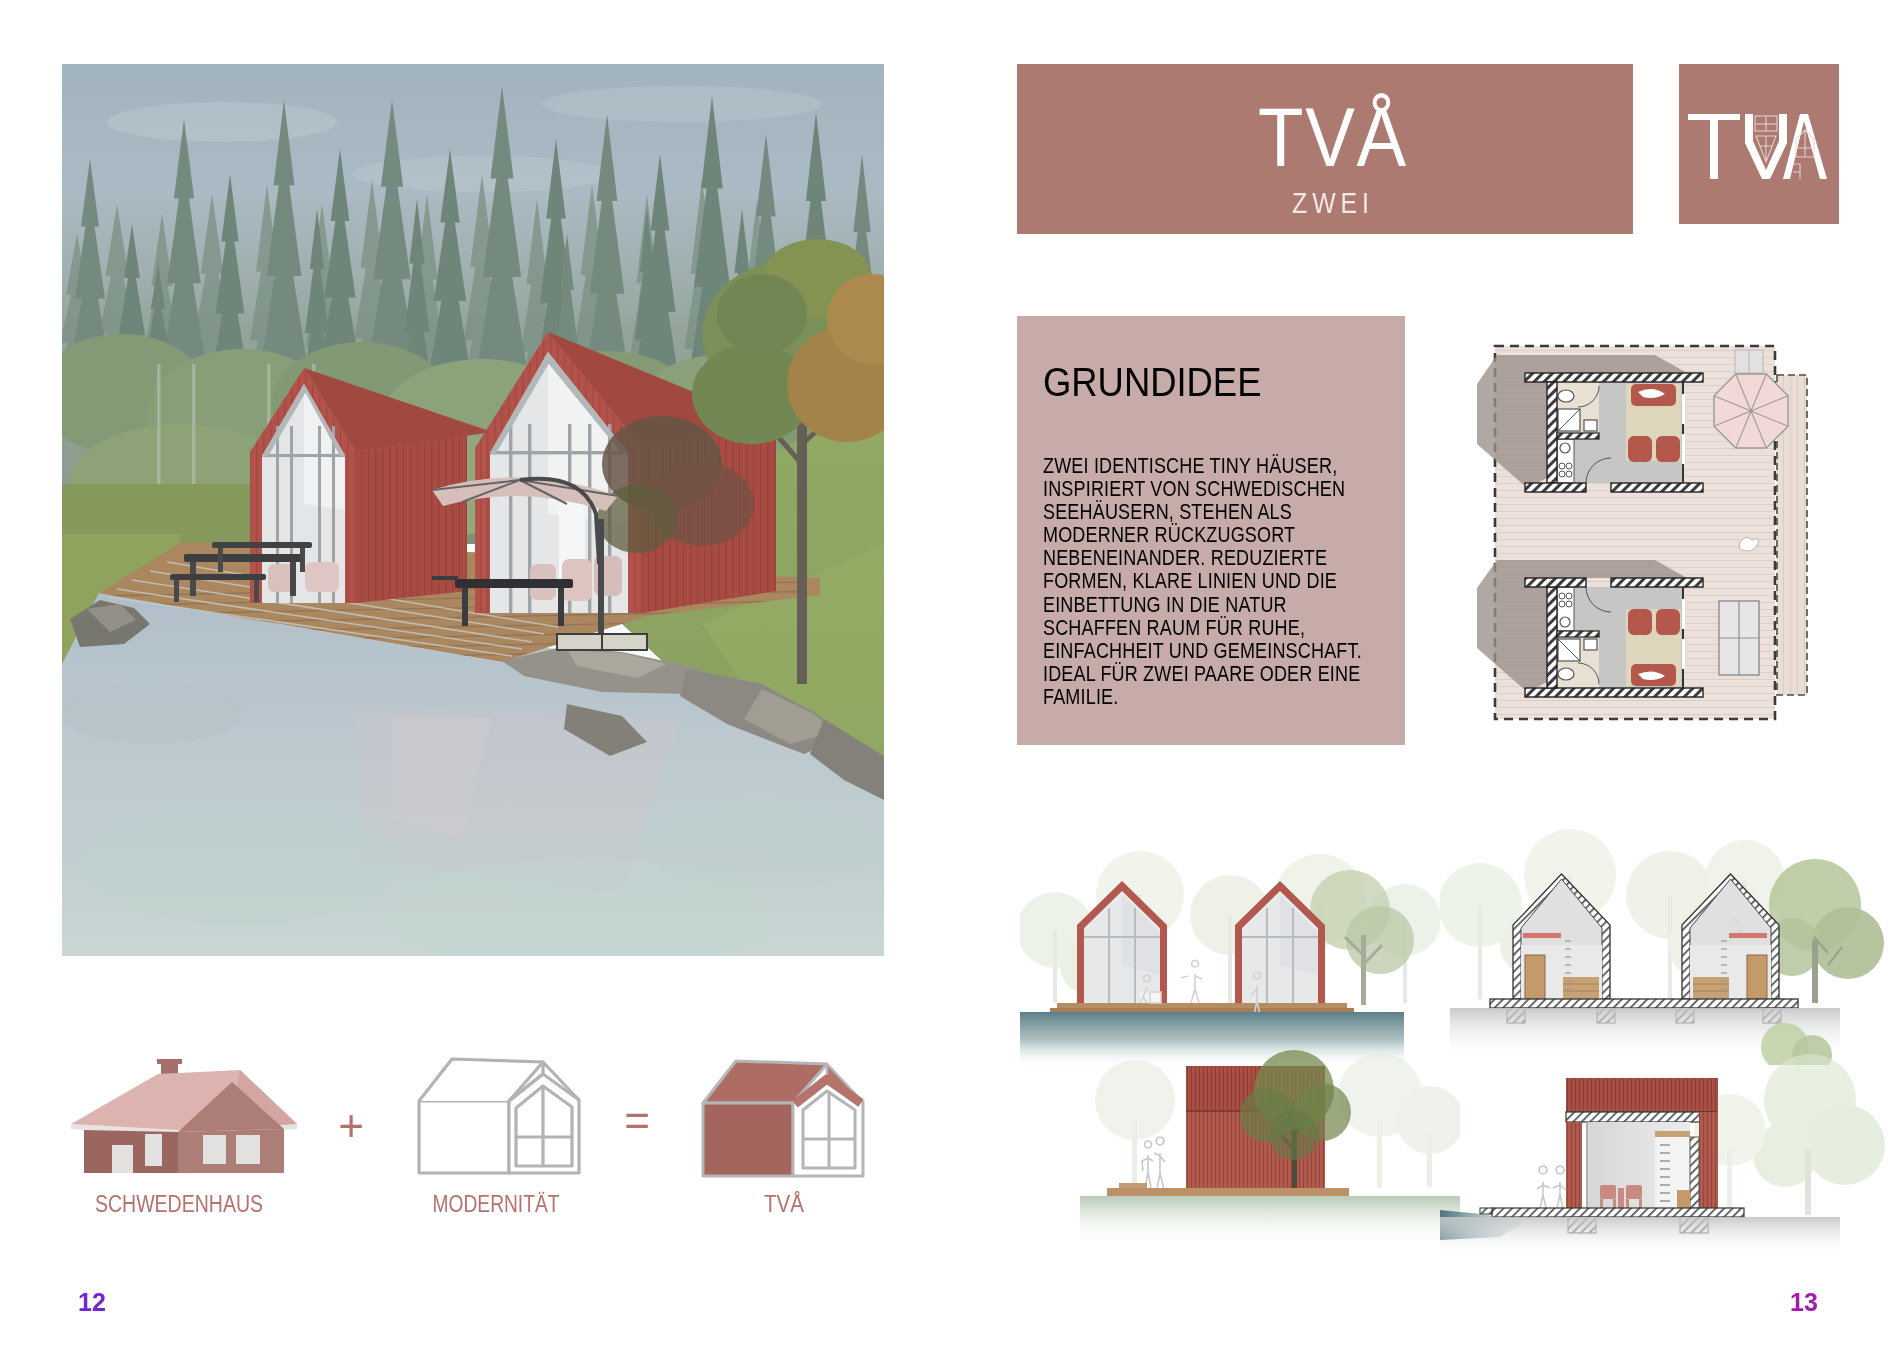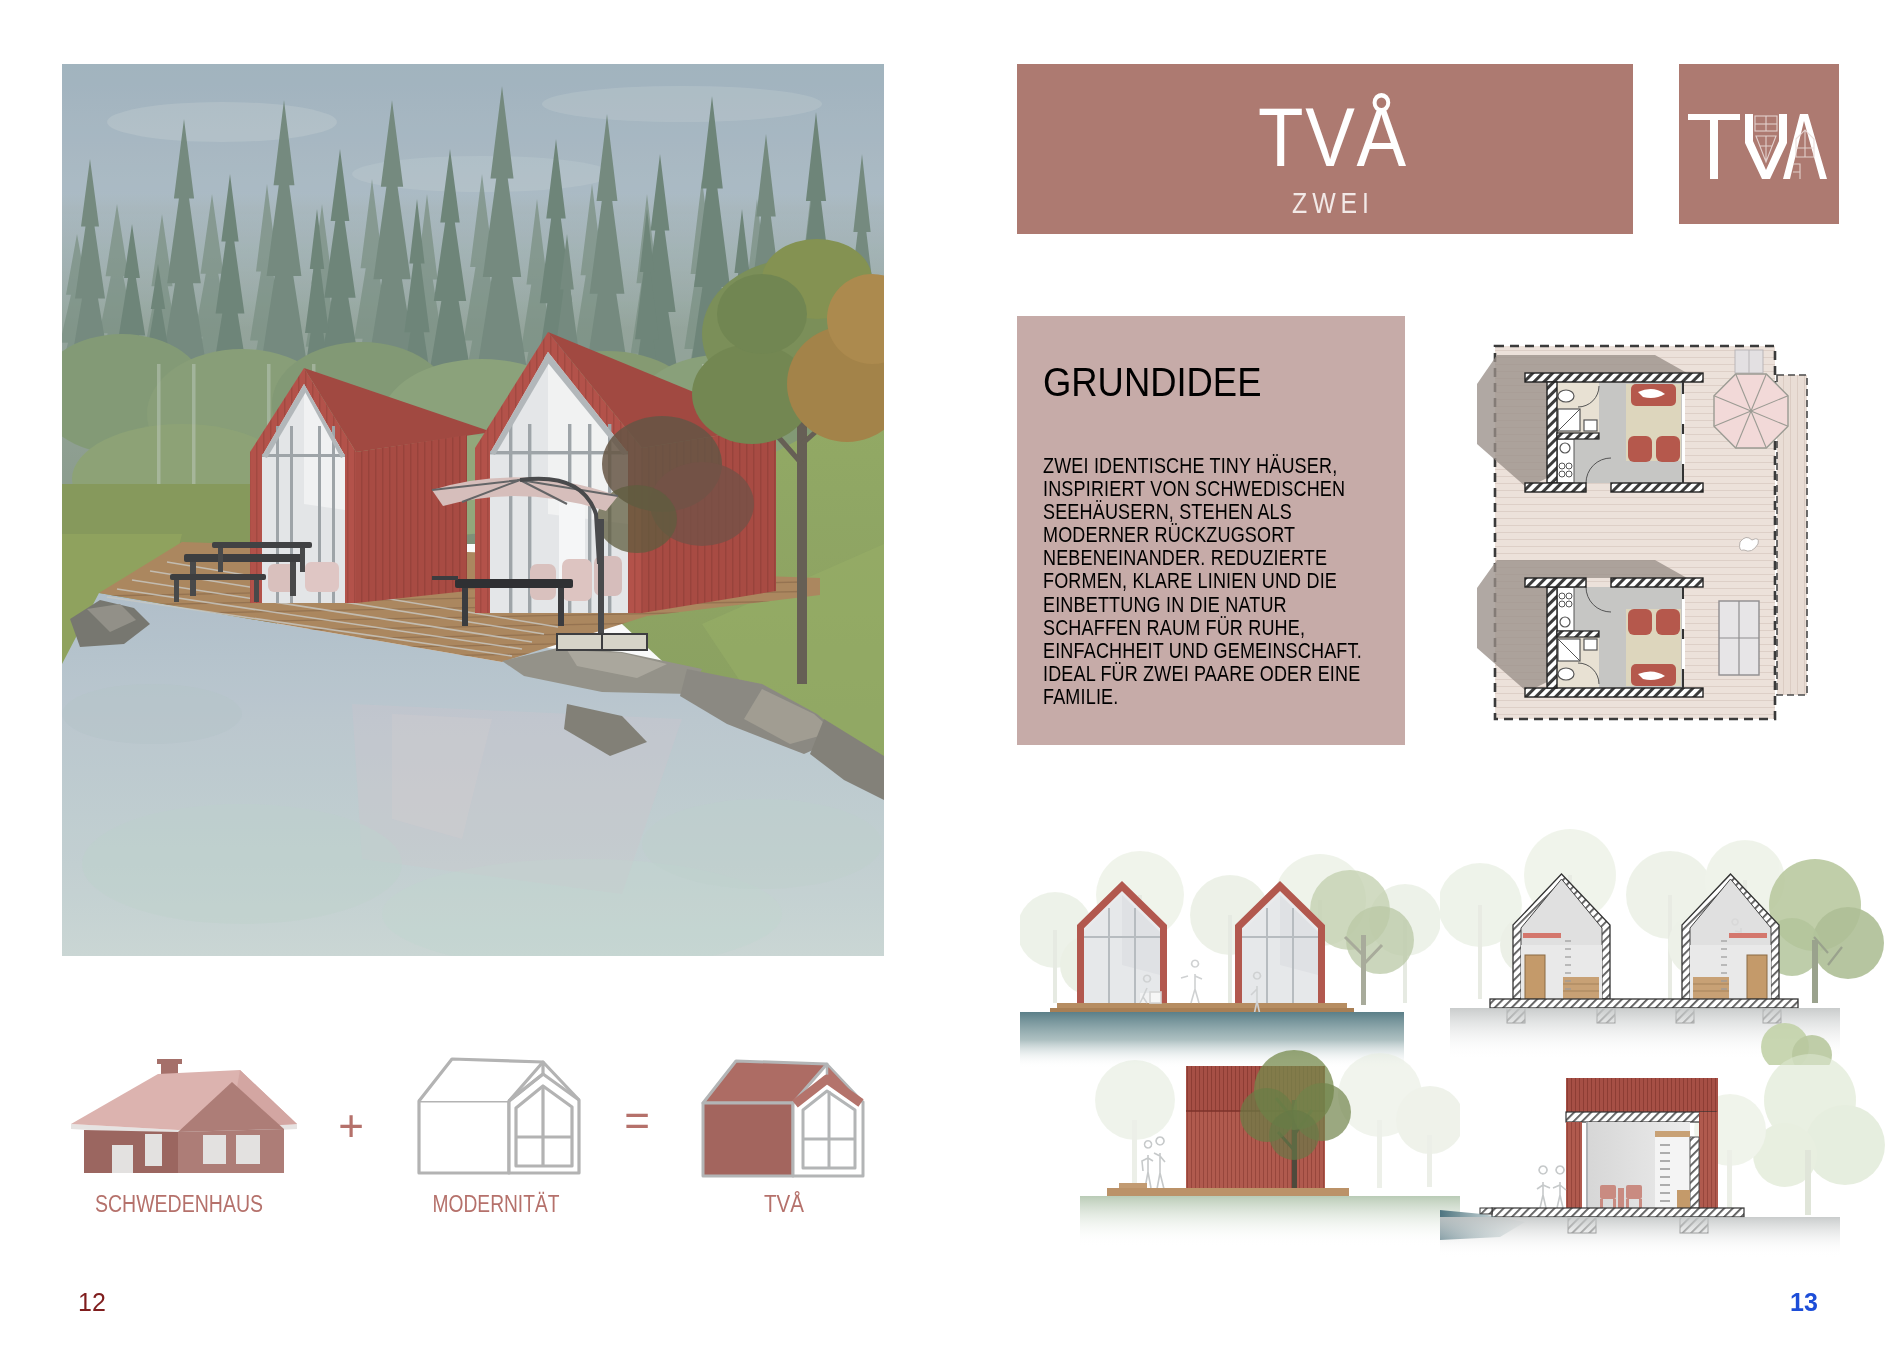--- a/index.html
+++ b/index.html
@@ -285,23 +285,23 @@
 <path d="M733,64 L765,39 L799,63" stroke="#b4736b" stroke-width="9" fill="none"></path>
 <g stroke="#b3b5b6" stroke-width="3" fill="none">
 <path d="M741,70 L765,51 L793,70 L793,128 L741,128 Z" fill="#ffffff"></path>
 <line x1="767" y1="51" x2="767" y2="128"></line>
 <line x1="741" y1="99" x2="793" y2="99"></line>
 </g>
 </g>
 <text x="722" y="172" font-size="23" fill="#b5716b" text-anchor="middle" textLength="40" lengthAdjust="spacingAndGlyphs">TVÅ</text>
 </svg>
 
-<div class="abs" style="left:78px;top:1288px;font-size:25px;font-weight:normal;color:#7f1d1d">12</div>
-
-<div class="abs" style="left:1790px;top:1288px;font-size:25px;font-weight:bold;color:#1d4ed8">13</div>
+<div class="abs" style="left:78px;top:1288px;font-size:25px;font-weight:bold;color:#6d28d9">12</div>
+
+<div class="abs" style="left:1790px;top:1288px;font-size:25px;font-weight:bold;color:#a21caf">13</div>
 
 <div class="abs" style="left:1017px;top:64px;width:616px;height:170px;background:#ad7a71"></div>
 <svg class="abs" style="left:1017px;top:64px" width="616" height="170" viewBox="0 0 616 170">
 <text x="316" y="102" font-size="84" letter-spacing="2" textLength="150" lengthAdjust="spacingAndGlyphs" text-anchor="middle" fill="#ffffff" font-family="Liberation Sans, sans-serif">TVÅ</text>
 <text x="316" y="149" font-size="30" letter-spacing="6" textLength="82" lengthAdjust="spacingAndGlyphs" text-anchor="middle" fill="#f2e9e7" font-family="Liberation Sans, sans-serif">ZWEI</text>
 </svg>
 
 <svg class="abs" style="left:1679px;top:64px" width="160" height="160" viewBox="0 0 160 160">
 <rect width="160" height="160" fill="#ad7a71"></rect>
 <g fill="#ffffff">

